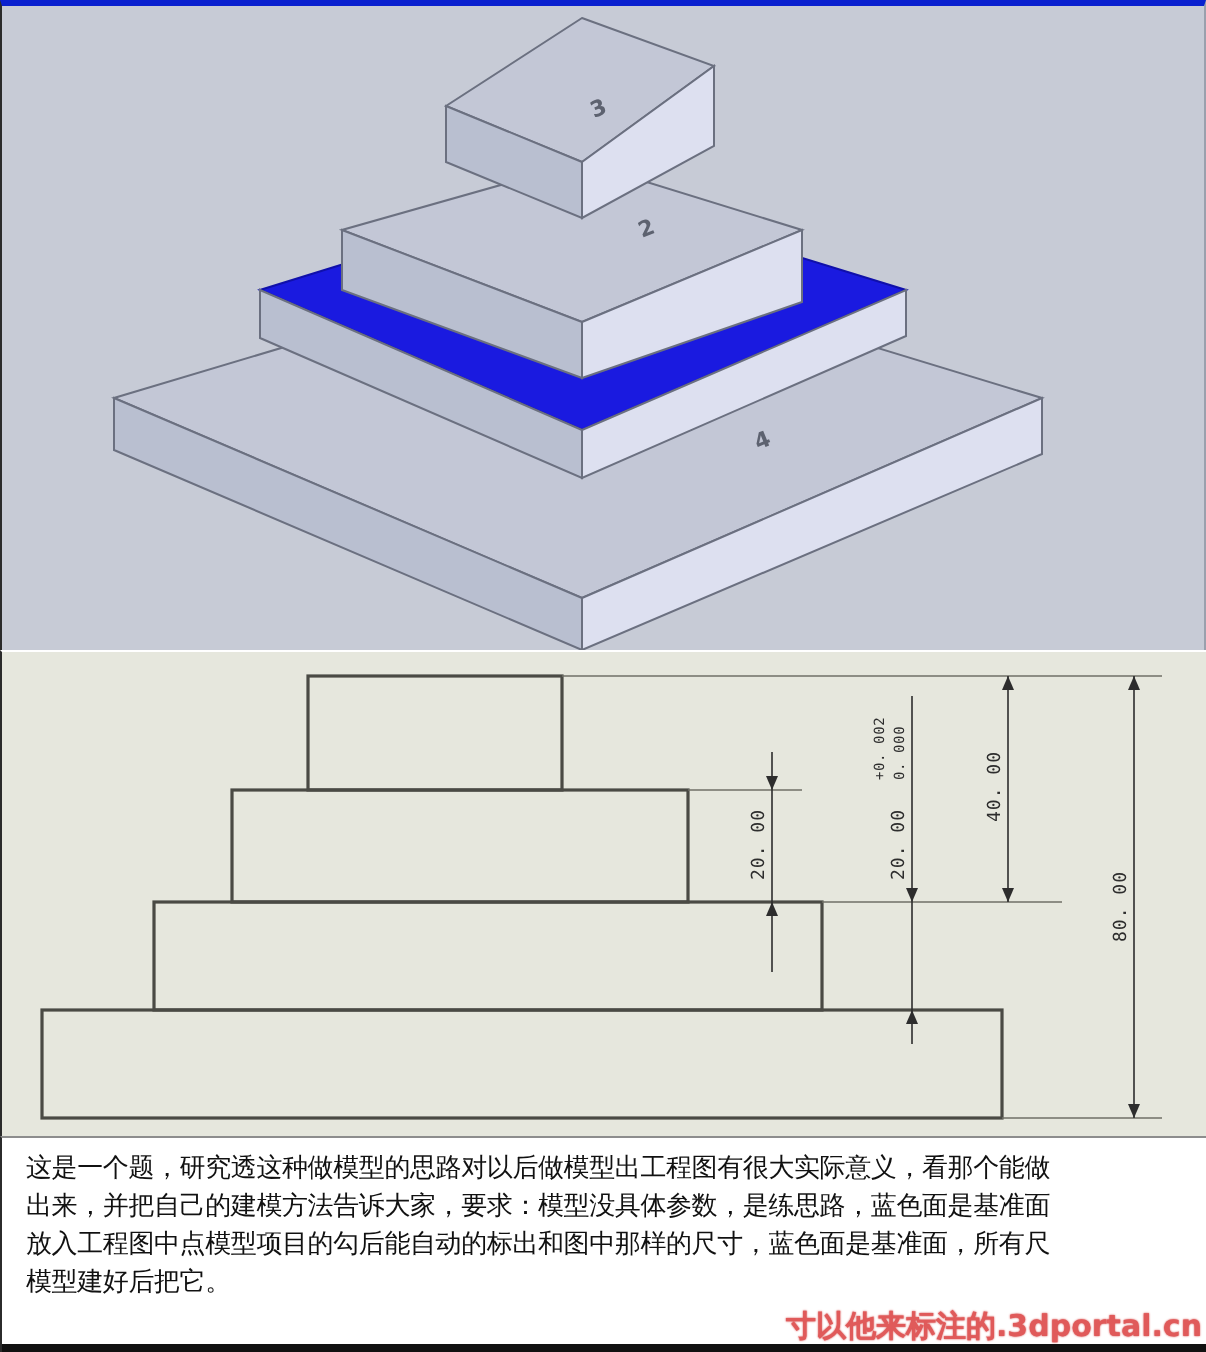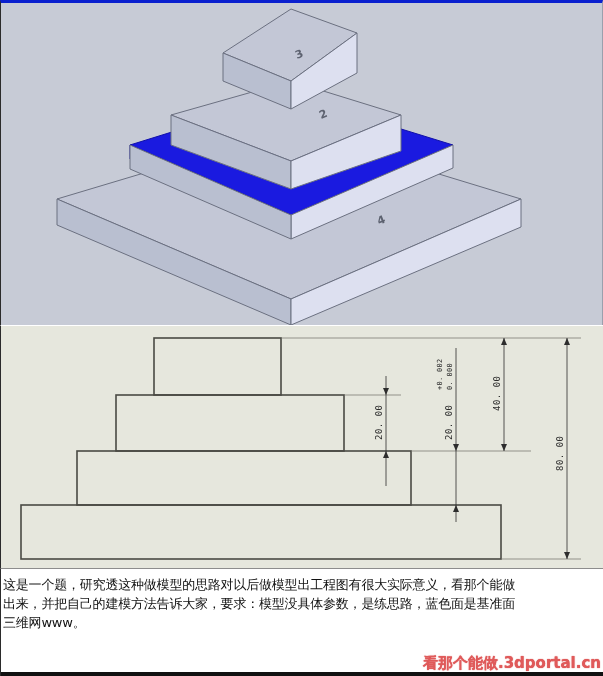--- a/index.html
+++ b/index.html
@@ -47,21 +47,21 @@
     font-size:7px;fill:#2d2d2d;letter-spacing:0.3px;
   }
 
   
   .textblock{
     position:absolute;left:0;top:568px;width:603px;height:108px;
     background:#ffffff;
     border-left:1px solid #2b2b2b;
     border-top:1px solid #8d8d8d;
     box-sizing:border-box;
-    padding:6px 2px 0 2px;
+    padding:6px 2px 0 12px;
   }
   .tline{
     font-family:"DejaVu Sans","Liberation Sans",sans-serif;
     font-size:13px;color:#111;line-height:19px;
     white-space:nowrap;letter-spacing:-0.2px;
   }
   .watermark{
     position:absolute;right:2px;bottom:3px;
     font-family:"DejaVu Sans","Liberation Sans",sans-serif;
     font-size:15px;font-weight:bold;color:#e05a5a;
@@ -174,18 +174,19 @@
         <polygon class="arw" points="566,12 563,19 569,19"></polygon>
         <polygon class="arw" points="566,233 563,226 569,226"></polygon>
         <text class="dimtext" x="562" y="145" transform="rotate(-90 562 145)">80. 00</text>
       </g>
     </svg>
   </div>
 
   <div class="textblock">
     <div class="tline">这是一个题，研究透这种做模型的思路对以后做模型出工程图有很大实际意义，看那个能做</div>
     <div class="tline">出来，并把自己的建模方法告诉大家，要求：模型没具体参数，是练思路，蓝色面是基准面</div>
-    <div class="tline">三维网www。</div>
-    <div class="watermark">看那个能做.3dportal.cn</div>
+    <div class="tline">放入工程图中点模型项目的勾后能自动的标出和图中那样的尺寸，蓝色面是基准面，所有尺</div>
+    <div class="tline">模型建好后把它。</div>
+    <div class="watermark">寸以他来标注的.3dportal.cn</div>
     <div class="bottombar"></div>
   </div>
 
 </div>
 
 </body></html>

